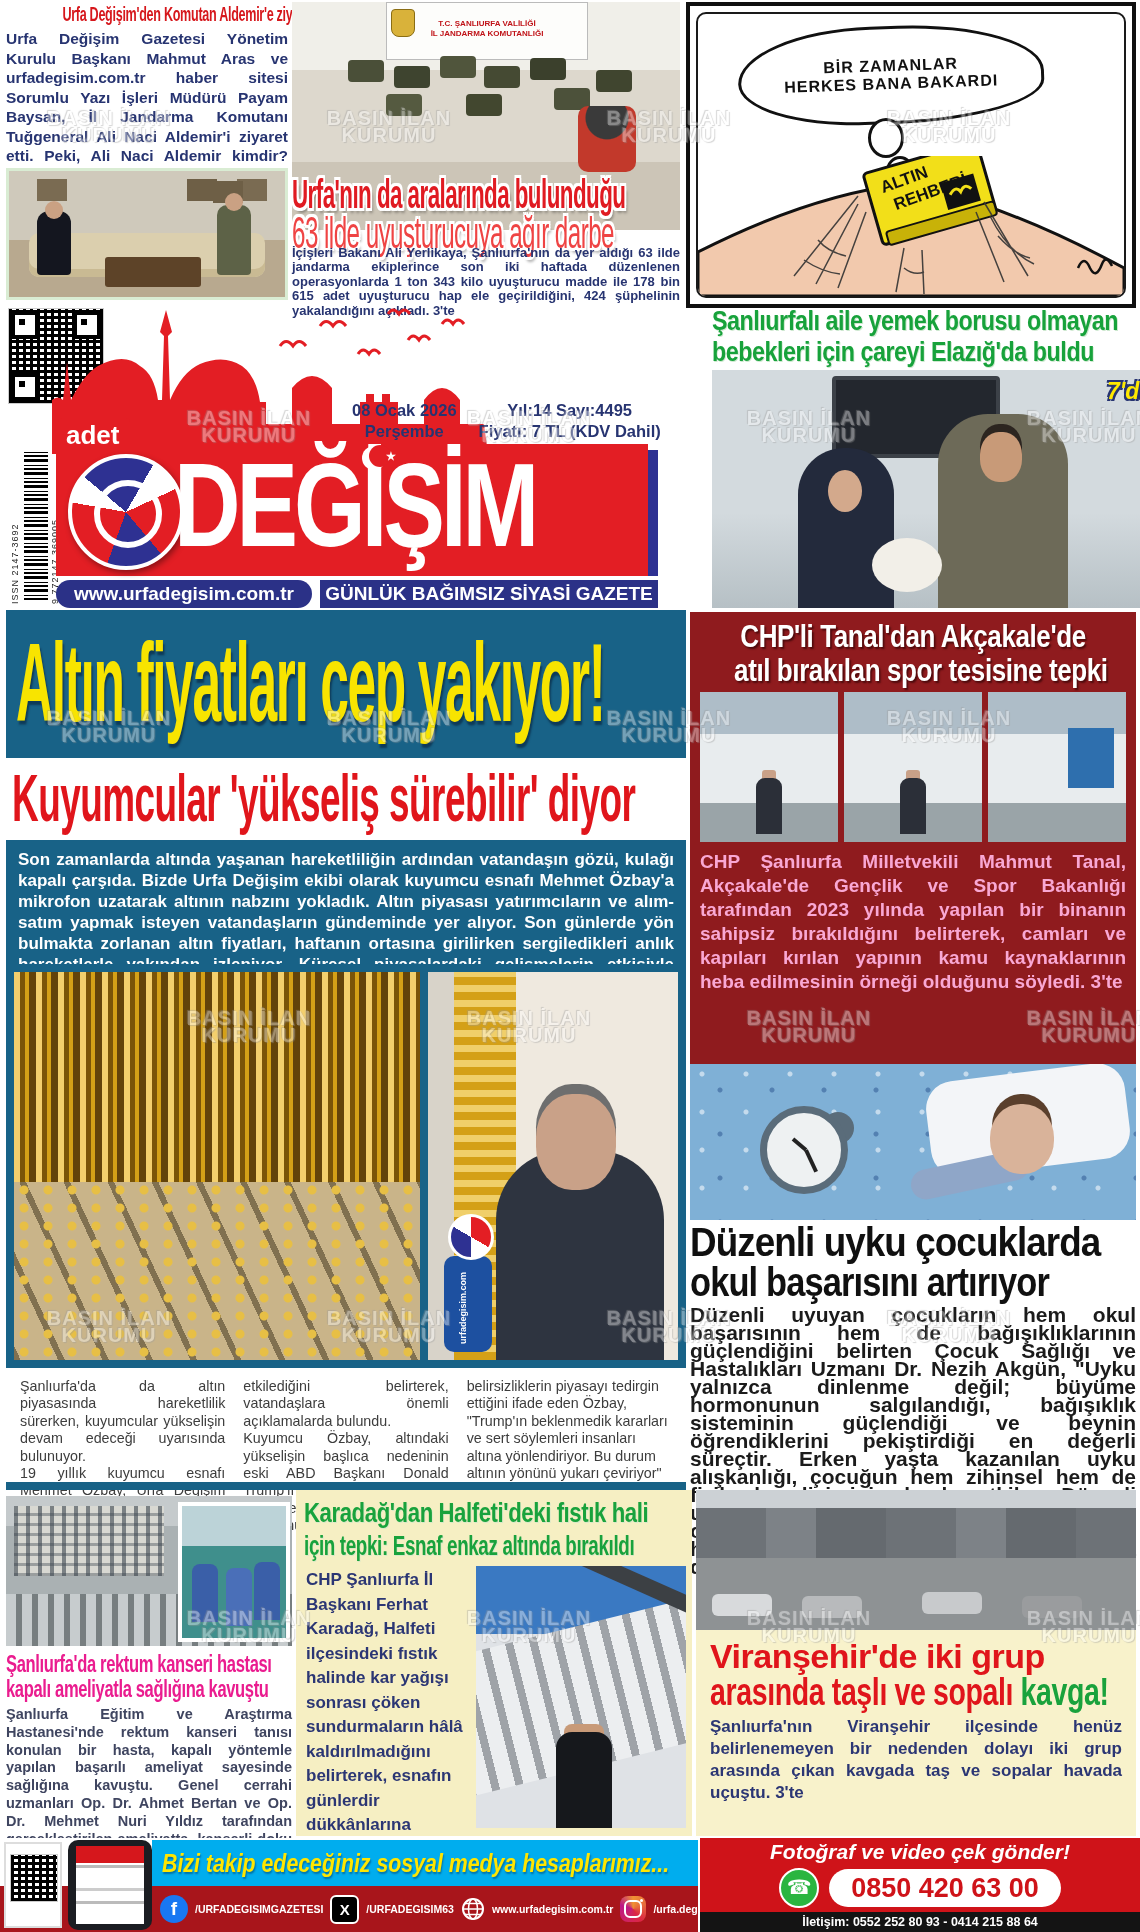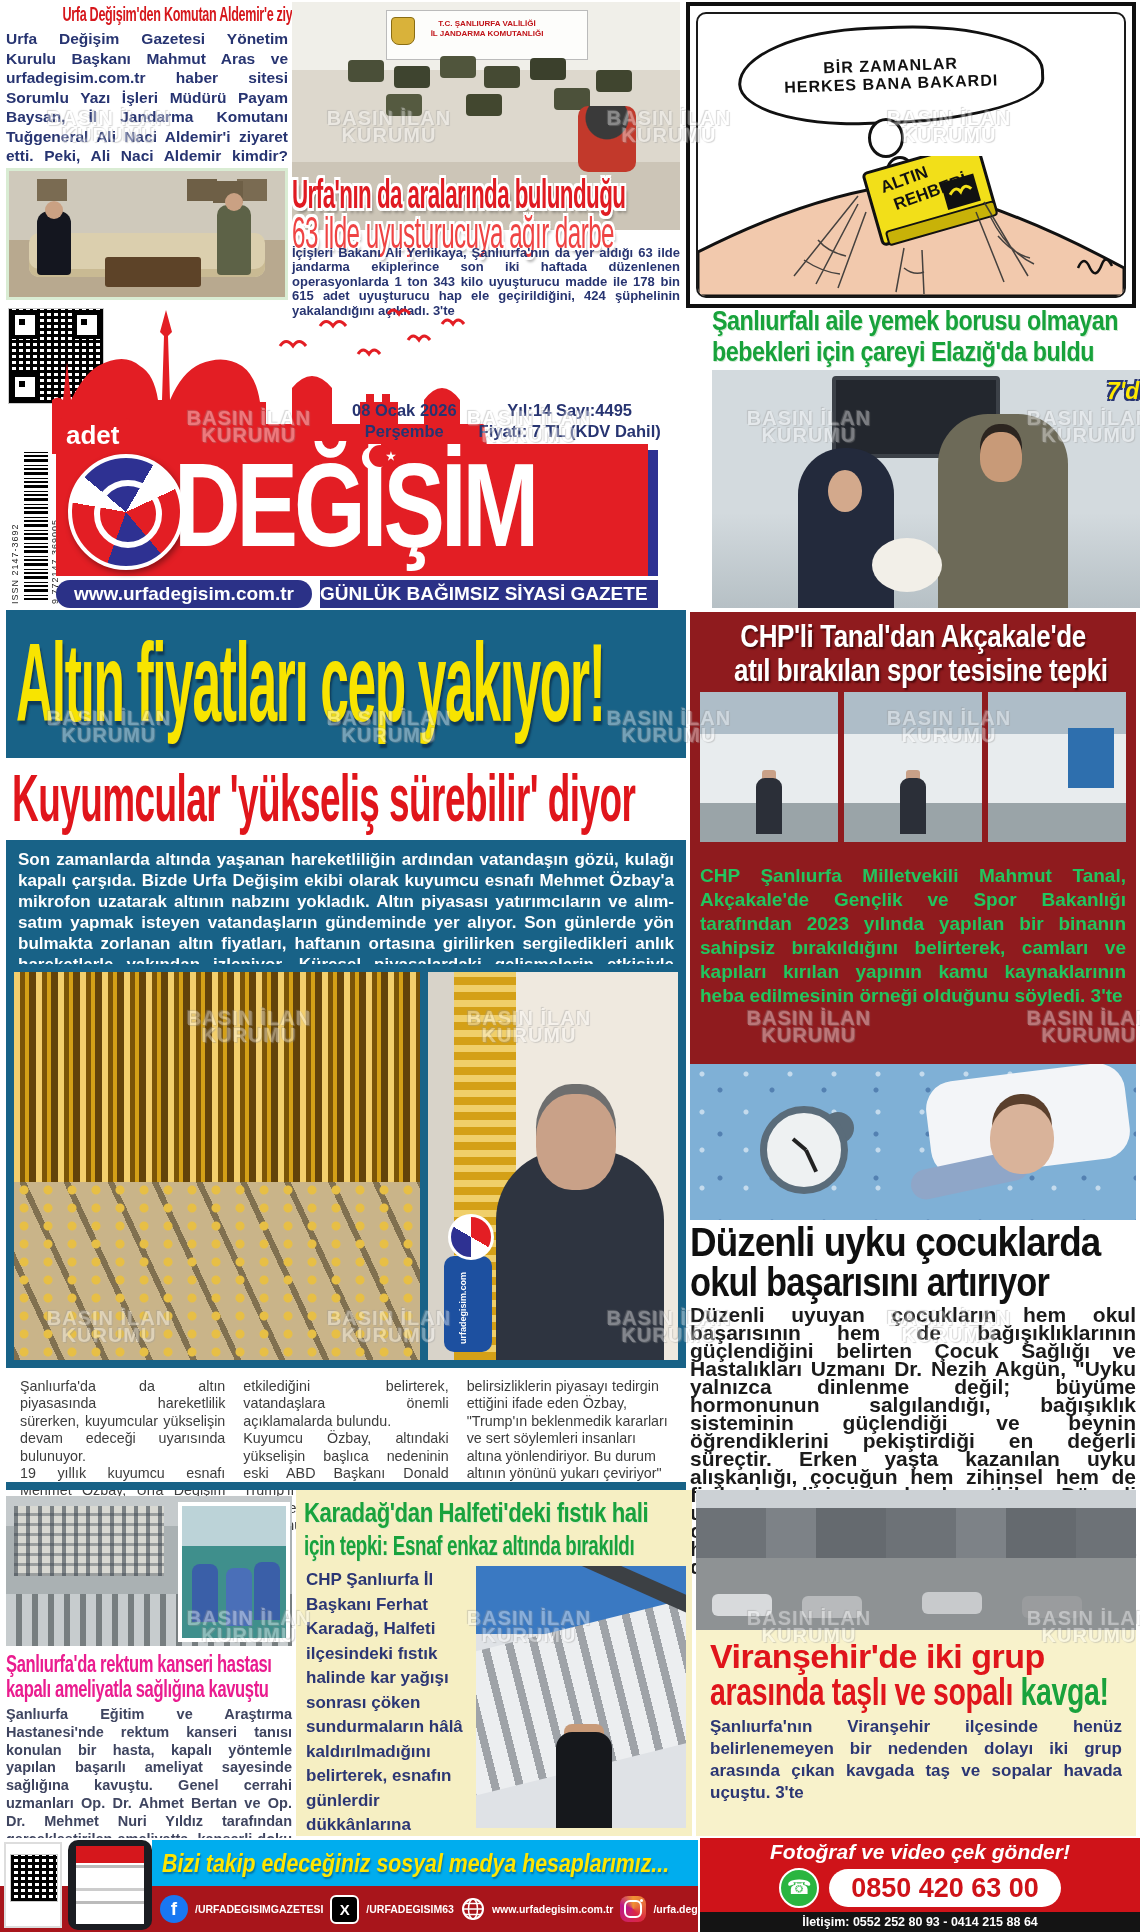--- a/index.html
+++ b/index.html
@@ -24,22 +24,22 @@
   .sa-fig1{left:28px;top:40px;width:34px;height:64px;background:#14161f;border-radius:12px 12px 4px 4px;}
   .sa-fig2{left:208px;top:34px;width:34px;height:70px;background:#5d6247;border-radius:10px 10px 4px 4px;}
   .sa-head1{left:36px;top:30px;width:18px;height:18px;background:#caa183;border-radius:50%;}
   .sa-head2{left:216px;top:22px;width:18px;height:18px;background:#caa183;border-radius:50%;}
   .sa-table{left:96px;top:86px;width:96px;height:30px;background:#5d4328;border-radius:3px;}
 
   
   #st-drug{left:292px;top:2px;width:388px;height:298px;}
   .sd-photo{left:0;top:0;width:388px;height:228px;overflow:hidden;
             background:linear-gradient(180deg,#f0efe9 0 30%,#ddd8cd 30% 70%,#ccc5b7 70% 100%);}
-  .sd-banner{left:94px;top:8px;width:200px;height:40px;background:#fdfdfb;border:1px solid #bbb;
-             text-align:center;padding-top:8px;}
+  .sd-banner{left:94px;top:0;width:200px;height:40px;background:#fdfdfb;border:1px solid #bbb;
+             text-align:center;padding-top:16px;}
   .sd-banner .b1{font-size:8px;font-weight:bold;color:#c01318;line-height:10px;}
   .sd-crest{left:4px;top:6px;width:22px;height:26px;background:#d9b23a;border-radius:4px 4px 8px 8px;border:1px solid #8a6d14;}
   .sd-packs{left:56px;top:58px;width:36px;height:22px;background:#4a4f38;border-radius:4px;
             box-shadow:46px 6px 0 #3e442f,92px -4px 0 #50553c,136px 6px 0 #454a33,182px -2px 0 #3b402c,
                        38px 34px 0 #555a40,118px 34px 0 #42472f,206px 28px 0 #4c513a,248px 10px 0 #40452f;}
   .sd-barrel{right:44px;top:104px;width:58px;height:66px;border-radius:10px;
              background:radial-gradient(circle at 50% 18%,#3a3a3a 0 34%,#c2392b 36% 100%);}
   .sd-h1{left:0;top:170px;width:388px;font-weight:bold;font-size:40px;color:#e01b22;letter-spacing:-1px;}
   .sd-h1 .nw{transform:scaleX(.56);}
   .sd-h2{left:0;top:206px;width:388px;font-weight:normal;font-size:44px;color:#ef4444;letter-spacing:-1px;}
@@ -87,21 +87,21 @@
         box-shadow:2px 3px 6px rgba(0,0,0,.4);}
   .ball i{position:absolute;left:22px;top:22px;width:56px;height:56px;border-radius:50%;border:6px solid #fff;}
   .deg-t{position:absolute;left:118px;top:-14px;font-weight:bold;font-size:118px;letter-spacing:-5px;
          color:#fff;transform:scaleX(.78);transform-origin:left top;line-height:150px;}
   .cres{position:absolute;left:306px;top:2px;width:24px;height:24px;border-radius:50%;background:#fff;}
   .cres i{position:absolute;left:7px;top:-1px;width:22px;height:22px;border-radius:50%;background:#e31e24;}
   .cres b{position:absolute;left:24px;top:4px;color:#fff;font-size:11px;}
   .wwwbar{left:56px;top:278px;width:602px;height:28px;display:flex;gap:8px;}
   .www-pill{background:#2b3187;color:#fff;font-weight:bold;font-size:19px;line-height:28px;
             border-radius:15px;padding:0 18px;}
-  .www-rect{flex:1;background:#2b3187;color:#fff;font-weight:bold;font-size:19px;line-height:28px;}
+  .www-rect{flex:1;background:#2b3187;color:#fff;font-weight:bold;font-size:19px;line-height:28px;text-align:center;}
 
   
   #st-elazig{left:712px;top:306px;width:450px;height:302px;}
   .se-h{font-weight:bold;font-size:27px;line-height:31px;color:#17a23b;letter-spacing:-.5px;
         text-shadow:1px 1px 0 #cde8cf;}
   .se-h .nw{transform:scaleX(.86);}
   .se-photo{left:0;top:64px;width:450px;height:238px;overflow:hidden;
             background:linear-gradient(180deg,#d3dade 0 60%,#b6c0c5 100%);}
   .se-mon{left:120px;top:6px;width:160px;height:74px;background:#23272e;border-radius:4px;border:4px solid #3c4148;}
   .se-mom{left:86px;top:78px;width:96px;height:160px;background:#232a3c;border-radius:46px 46px 0 0;}
@@ -156,21 +156,21 @@
   #st-tanal{left:690px;top:612px;width:446px;height:452px;background:#8f1b1e;box-sizing:border-box;padding:8px 10px;}
   .tn-h{color:#fff;font-weight:bold;font-size:31px;line-height:34px;letter-spacing:-.5px;
         text-shadow:2px 2px 2px #4d0a0c;}
   .tn-h .nwc{transform:scaleX(.84);}
   .tn-photos{display:flex;gap:6px;margin-top:4px;height:150px;}
   .tn-ph{flex:1;position:relative;overflow:hidden;
      background:linear-gradient(180deg,#aebdc8 0 28%,#e8ecee 28% 74%,#9aa4a8 74% 100%);}
   .tn-fig{position:absolute;left:50%;bottom:8px;margin-left:-13px;width:26px;height:56px;background:#2b2f38;
           border-radius:9px 9px 0 0;box-shadow:0 -14px 0 -6px #c9a188;}
   .tn-door{position:absolute;right:12px;top:36px;width:46px;height:60px;background:#2e6fae;}
-  .tn-body{margin-top:22px;color:#22c55e;font-weight:bold;font-size:19px;line-height:24px;}
+  .tn-body{margin-top:8px;color:#f9a8d4;font-weight:bold;font-size:19px;line-height:24px;}
 
   
   #ph-sleep{left:690px;top:1064px;width:446px;height:156px;overflow:hidden;background:#7fb0d6;
       background-image:radial-gradient(circle 3px at 12px 10px,rgba(255,255,255,.55) 0 2px,transparent 3px),
                        radial-gradient(circle 2px at 30px 26px,rgba(40,80,140,.5) 0 2px,transparent 3px);
       background-size:44px 38px,52px 44px;}
   .sl-pillow{left:238px;top:8px;width:200px;height:96px;background:#f3f5f8;border-radius:28px;transform:rotate(-7deg);}
   .sl-head{left:300px;top:40px;width:64px;height:70px;background:#d9b39a;border-radius:48%;
            box-shadow:0 -12px 0 -2px #5a3f2c;}
   .sl-arm{left:220px;top:96px;width:120px;height:30px;background:#8fa6c8;border-radius:16px;transform:rotate(-12deg);}

